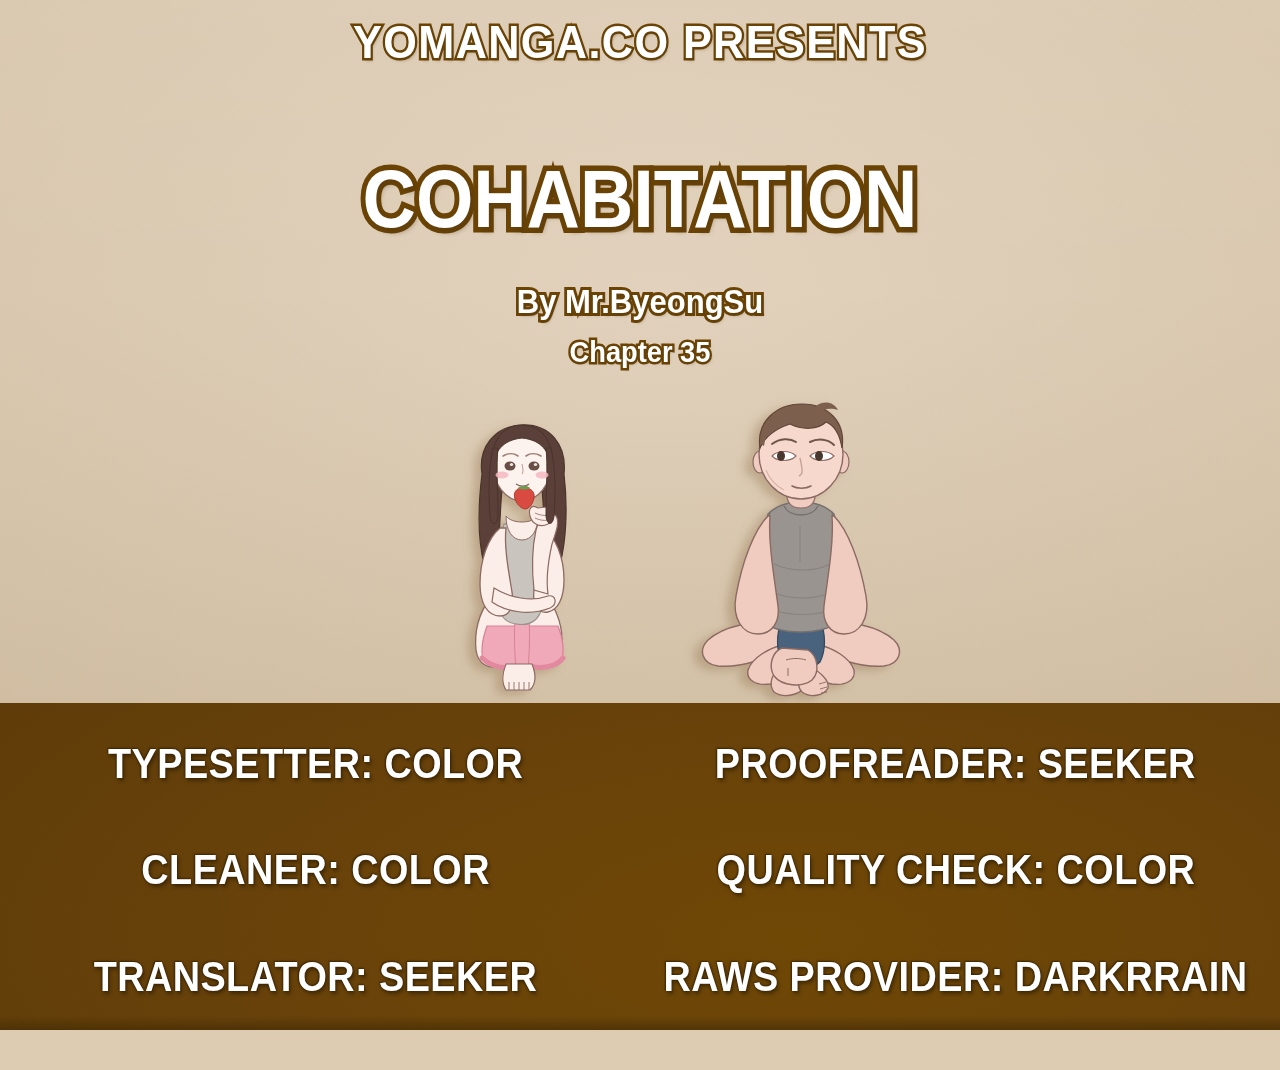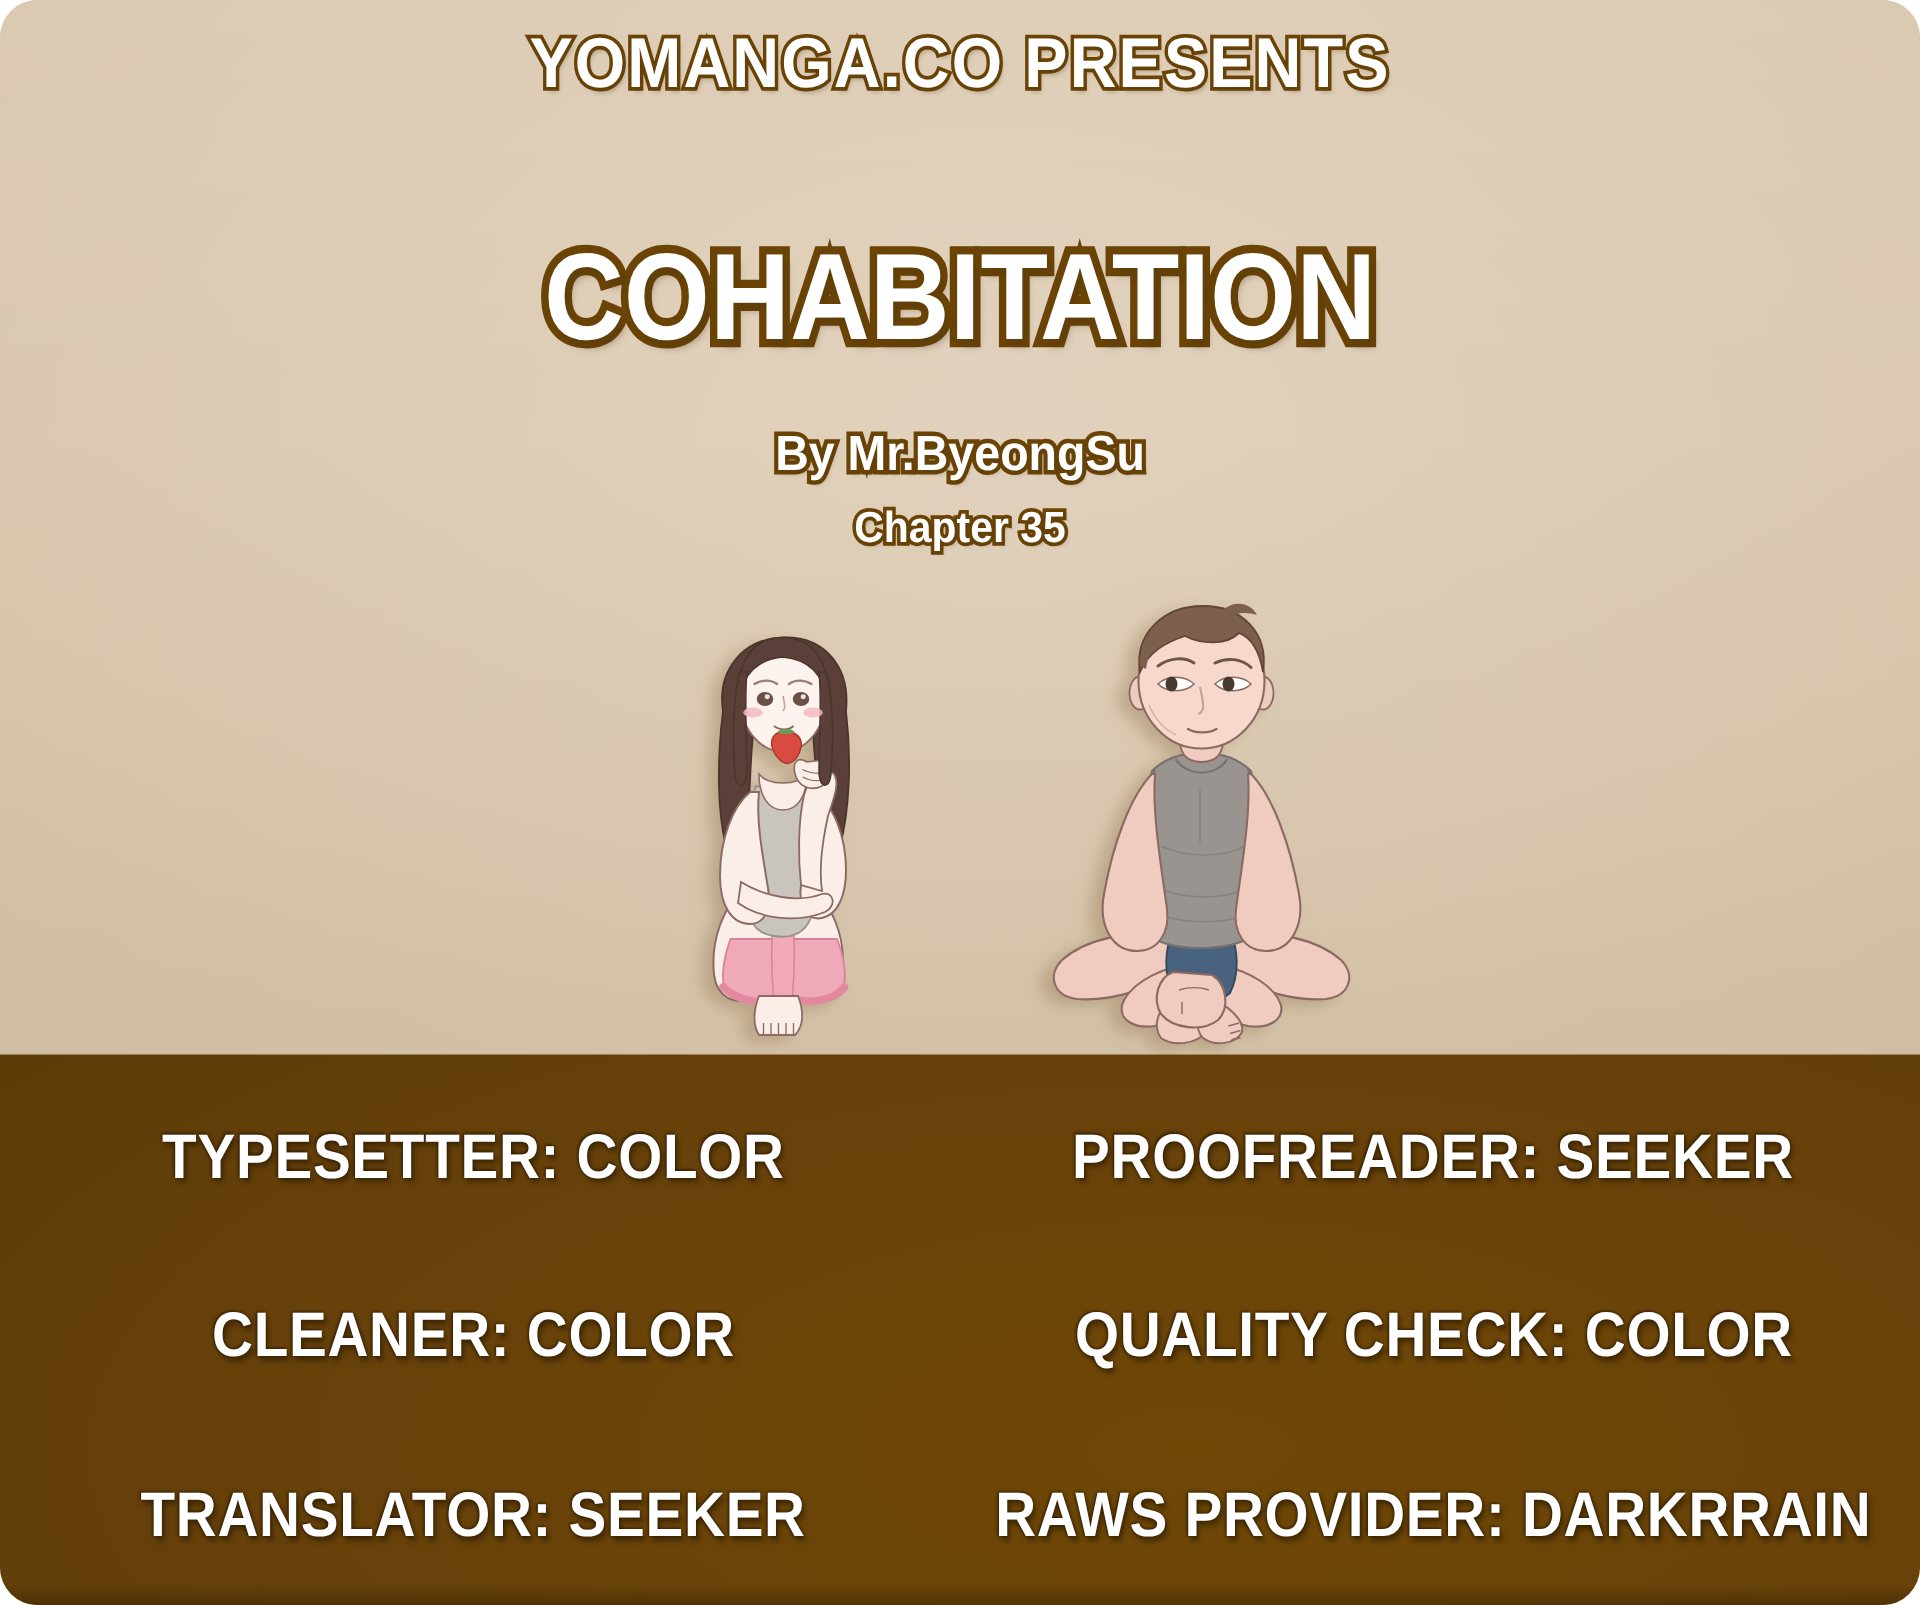--- a/index.html
+++ b/index.html
@@ -10,21 +10,20 @@
   body {
     font-family: "Liberation Sans", sans-serif;
   }
 
   #page {
     position: relative;
     width: 1280px;
     height: 1070px;
     overflow: hidden;
     background: #ddcbb2;
-    border-radius: 25px;
   }
 
   
   .cover-top {
     position: absolute;
     left: 0;
     top: 0;
     width: 1280px;
     height: 703px;
     background:
@@ -119,21 +118,21 @@
   .char-male   { left: 690px; top: 396px; width: 222px; height: 308px; }
 
   .char svg { display: block; width: 100%; height: 100%; overflow: visible; }
 
   
   .credits-panel {
     position: absolute;
     left: 0;
     top: 703px;
     width: 1280px;
-    height: 367px;
+    height: 327px;
     background:
       radial-gradient(ellipse 1000px 420px at 62% 72%, #6f4806 0%, #67410a 60%, #5e3c08 100%);
   }
   .credits-panel::after {
     content: "";
     position: absolute;
     left: 0;
     bottom: 0;
     width: 1280px;
     height: 14px;

